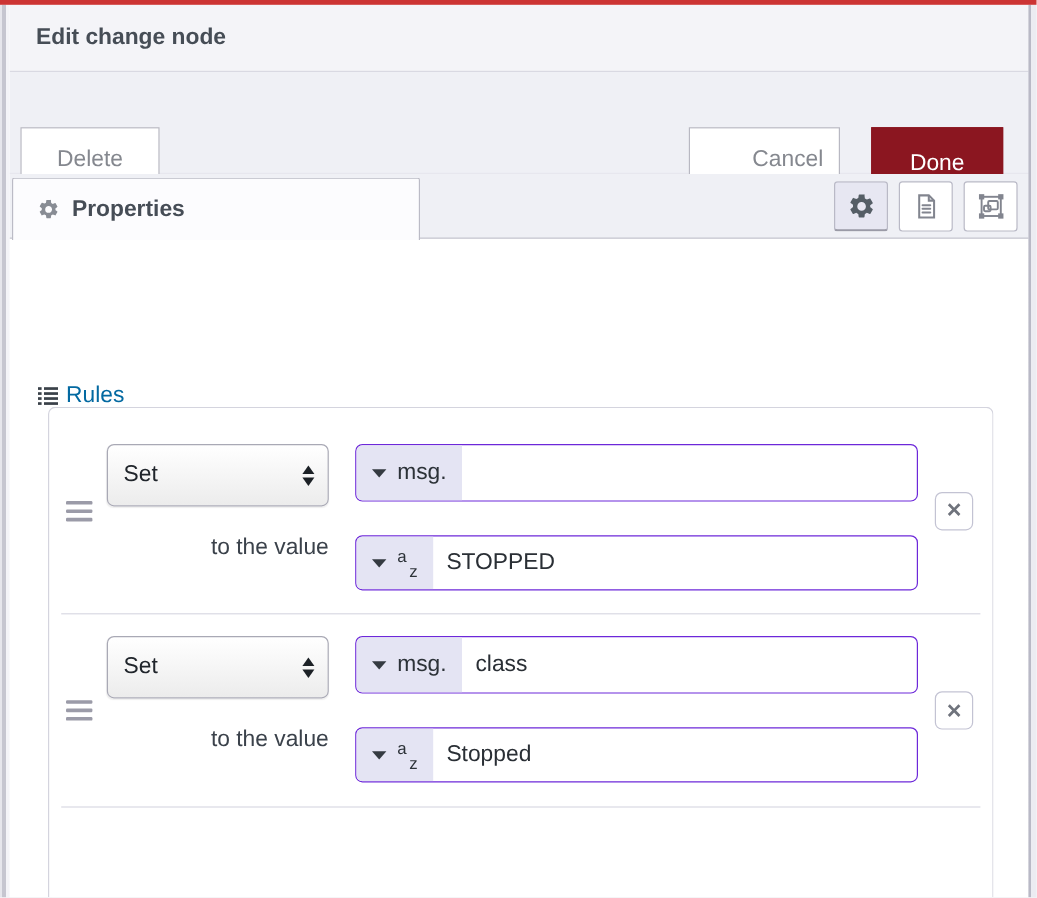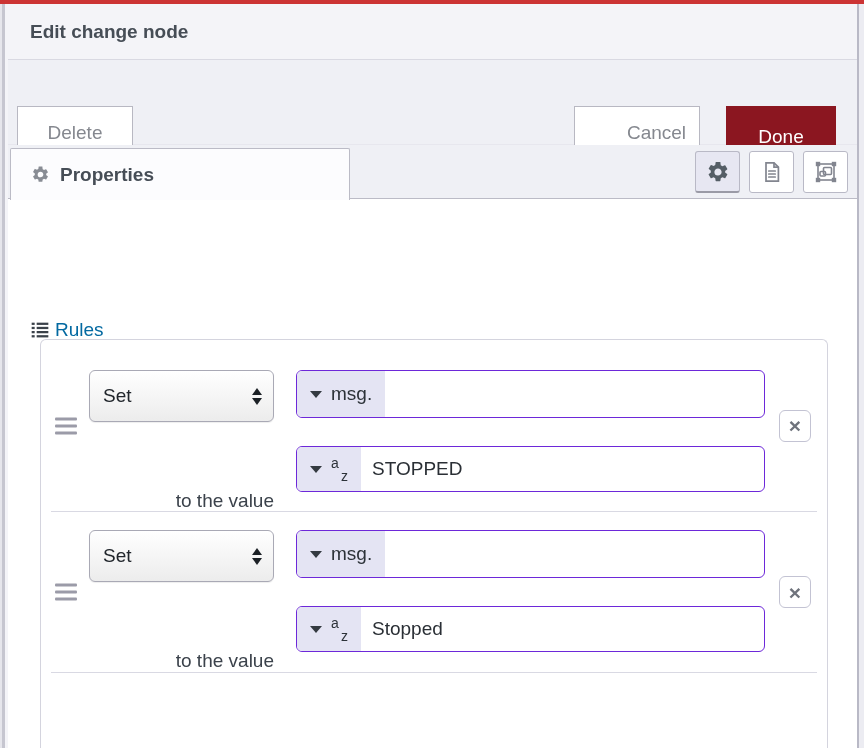--- a/index.html
+++ b/index.html
@@ -68,21 +68,21 @@
   .r2 .line2 { top:94px;  height:46px; }
 
   .action-select { width:185px; height:52px; margin-right:22px; flex:0 0 185px;
     border:1px solid #a9a9b5; border-radius:6px; background:linear-gradient(#ffffff,#ececec);
     display:flex; align-items:center; padding:0 11px 0 13px; font-size:19px; color:#20252b;
     cursor:pointer; box-shadow:0 1px 1px rgba(0,0,0,.07); font-family:inherit; }
   .select-arrows { margin-left:auto; display:flex; flex-direction:column; gap:3px; }
   .arr-up   { width:0; height:0; border-left:5px solid transparent; border-right:5px solid transparent; border-bottom:7px solid #1c2126; }
   .arr-down { width:0; height:0; border-left:5px solid transparent; border-right:5px solid transparent; border-top:7px solid #1c2126; }
 
-  .to-label { width:185px; margin-right:22px; flex:0 0 185px; text-align:right; font-size:19px; color:#3b424b;margin-top:44px; }
+  .to-label { width:185px; margin-right:22px; flex:0 0 185px; text-align:right; font-size:19px; color:#3b424b; }
 
   .typed-input { flex:1; height:48px; display:flex; align-items:stretch;
     border:1px solid #6d28d9; border-radius:6px; background:#fff; overflow:hidden; min-width:0; }
   .line2 .typed-input { height:46px; }
   .ti-btn { display:flex; align-items:center; gap:9px; padding:0 13px; background:#e4e4f3;
     cursor:pointer; border:none; font-family:inherit; }
   .caret { width:0; height:0; border-left:6px solid transparent; border-right:6px solid transparent; border-top:7px solid #343a41; }
   .ti-label { font-size:19px; color:#2c3238; }
   .az { position:relative; width:17px; height:27px; color:#2c3238; }
   .az .a { position:absolute; top:0; left:0;  font-size:14px; line-height:1; }
@@ -232,20 +232,21 @@
               <span class="select-arrows">
                 <span class="arr-up"></span>
                   <span class="arr-down"></span>
               </span>
             </div>
             <div class="typed-input">
               <button class="ti-btn">
                 <span class="caret"></span>
                 <span class="ti-label">msg.</span>
               </button>
+              <input class="ti-input" type="text" value="class" style="">
             </div>
           </div>
           <div class="rule-line line2">
             <span class="to-label">to the value</span>
             <div class="typed-input">
               <button class="ti-btn">
                 <span class="caret"></span>
                 <span class="az">
                   <span class="a">a</span>
                   <span class="z">z</span>

